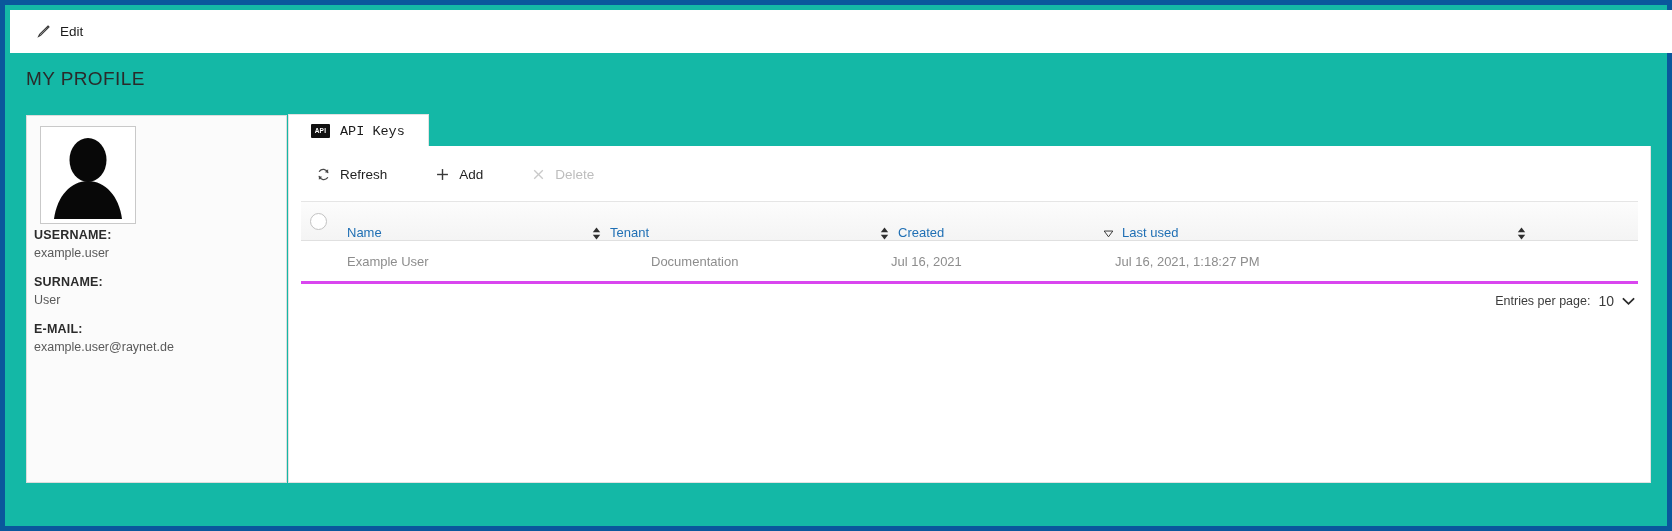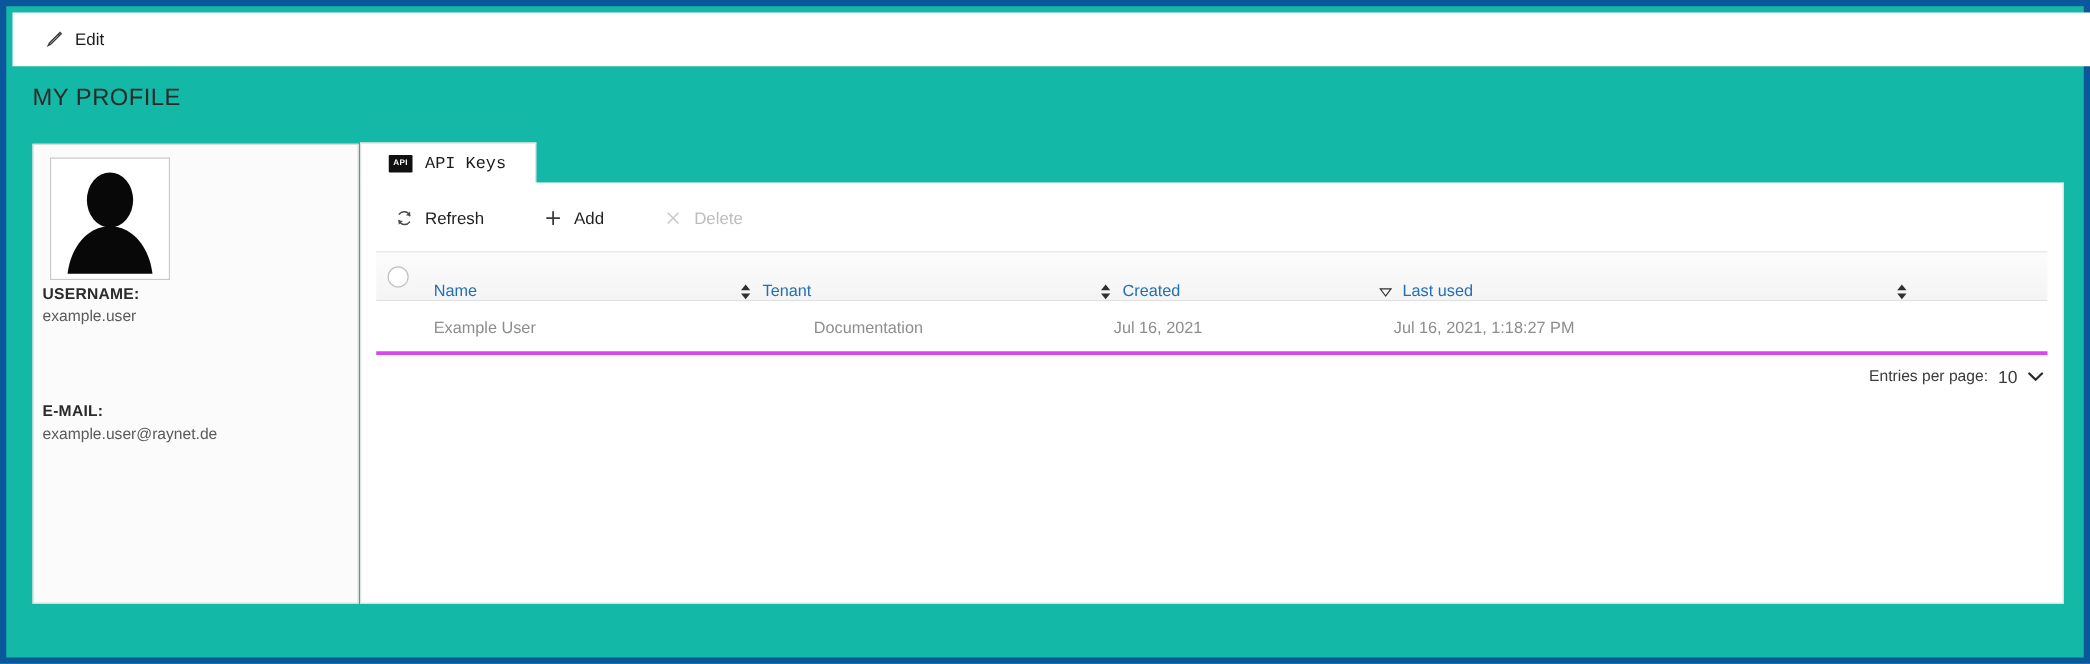--- a/index.html
+++ b/index.html
@@ -290,20 +290,24 @@
         <ellipse cx="47" cy="33" rx="18.5" ry="22" fill="#080808"></ellipse>
         <path d="M47 54 C 30 54, 16 69, 13 92 L 81 92 C 78 69, 64 54, 47 54 Z" fill="#080808"></path>
       </svg>
     </div>
 
     <div class="field-group fg-username">
       <div class="field-label">USERNAME:</div>
       <div class="field-value">example.user</div>
     </div>
 
+    <div class="field-group fg-surname">
+      <div class="field-label">SURNAME:</div>
+      <div class="field-value">User</div>
+    </div>
 
     <div class="field-group fg-email">
       <div class="field-label">E-MAIL:</div>
       <div class="field-value">example.user@raynet.de</div>
     </div>
   </div>
 
   <div class="tab-strip">
     <div class="tab">
       <span class="api-badge">API</span>

